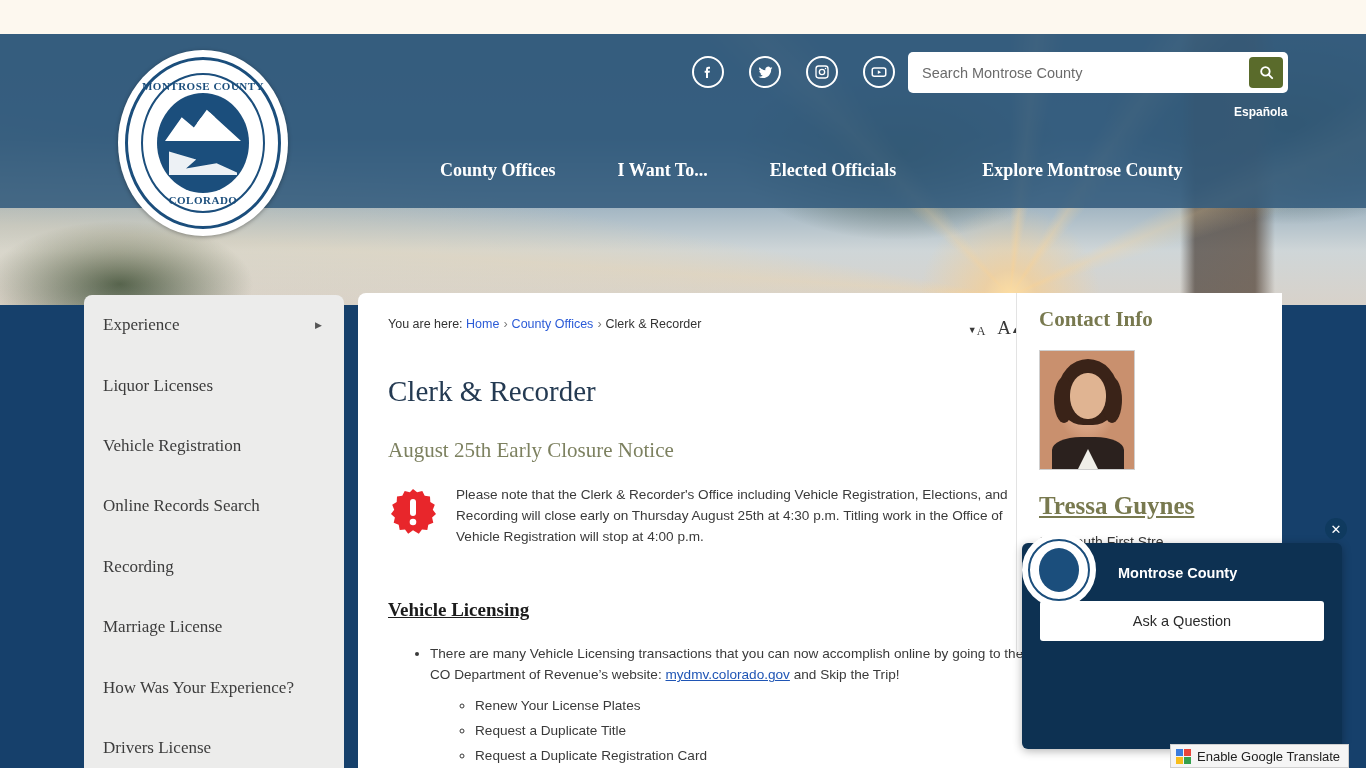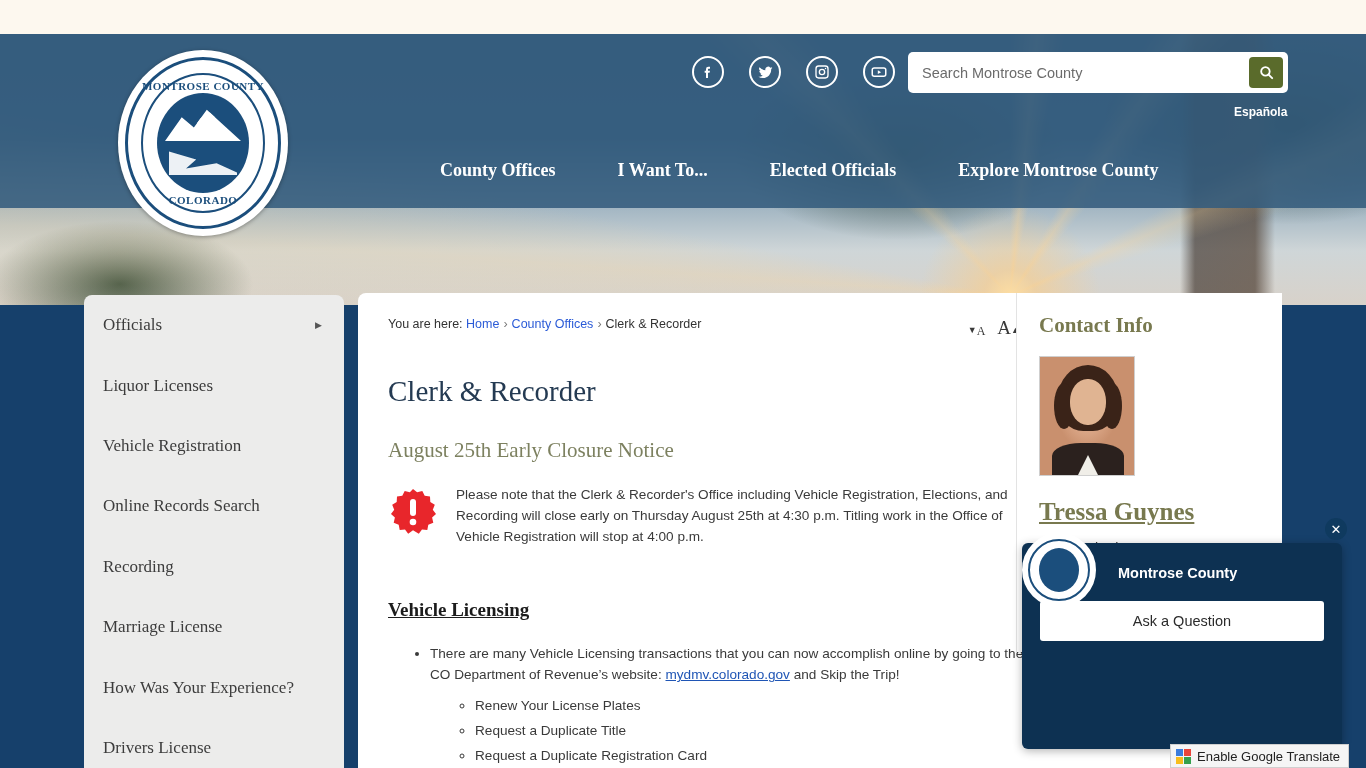--- a/index.html
+++ b/index.html
@@ -169,21 +169,21 @@
     position: absolute; top: 160px; left: 440px;
     display: flex; z-index: 10;
     font-family: "Liberation Serif", serif;
   }
   .nav-item {
     color: #fff; font-size: 18px; font-weight: bold;
     cursor: pointer; white-space: nowrap;
   }
   .nav-item:nth-child(1) { margin-right: 62px; }
   .nav-item:nth-child(2) { margin-right: 62px; }
-  .nav-item:nth-child(3) { margin-right: 62px; }
+  .nav-item:nth-child(3) { margin-right: 86px; }
 
   
   .sidebar {
     position: absolute; left: 84px; top: 295px;
     width: 260px; height: 473px;
     background: #ececeb;
     border-radius: 8px 8px 0 0;
     z-index: 6;
     overflow: hidden;
   }
@@ -281,21 +281,21 @@
   }
   a.inline-link { color: #1f55b5; text-decoration: underline; cursor: pointer; }
 
   
   .contact-panel {
     position: absolute; left: 1016px; top: 293px;
     width: 266px; height: 359px;
     background: #fff;
     border-left: 1px solid #e3e3e3;
     z-index: 6;
-    padding: 20px 22px 0 22px;
+    padding: 14px 22px 0 22px;
   }
   h2.contact-h {
     margin: 0;
     font-family: "Liberation Serif", serif;
     font-size: 21px; font-weight: bold;
     color: #78794f;
   }
   .portrait {
     margin-top: 18px;
     width: 96px; height: 120px;
@@ -492,21 +492,21 @@
 
   <nav class="main-nav">
     <div class="nav-item">County Offices</div>
     <div class="nav-item">I Want To...</div>
     <div class="nav-item">Elected Officials</div>
     <div class="nav-item">Explore Montrose County</div>
   </nav>
 
   <aside class="sidebar">
     <div class="side-item">
-      <span class="label">Officials</span>
+      <span class="label">Experience</span>
       <span class="side-arrow">▶</span>
     </div>
     <div class="side-item">
       <span class="label">Liquor Licenses</span>
     </div>
     <div class="side-item">
       <span class="label">Vehicle Registration</span>
     </div>
     <div class="side-item">
       <span class="label">Online Records Search</span>

